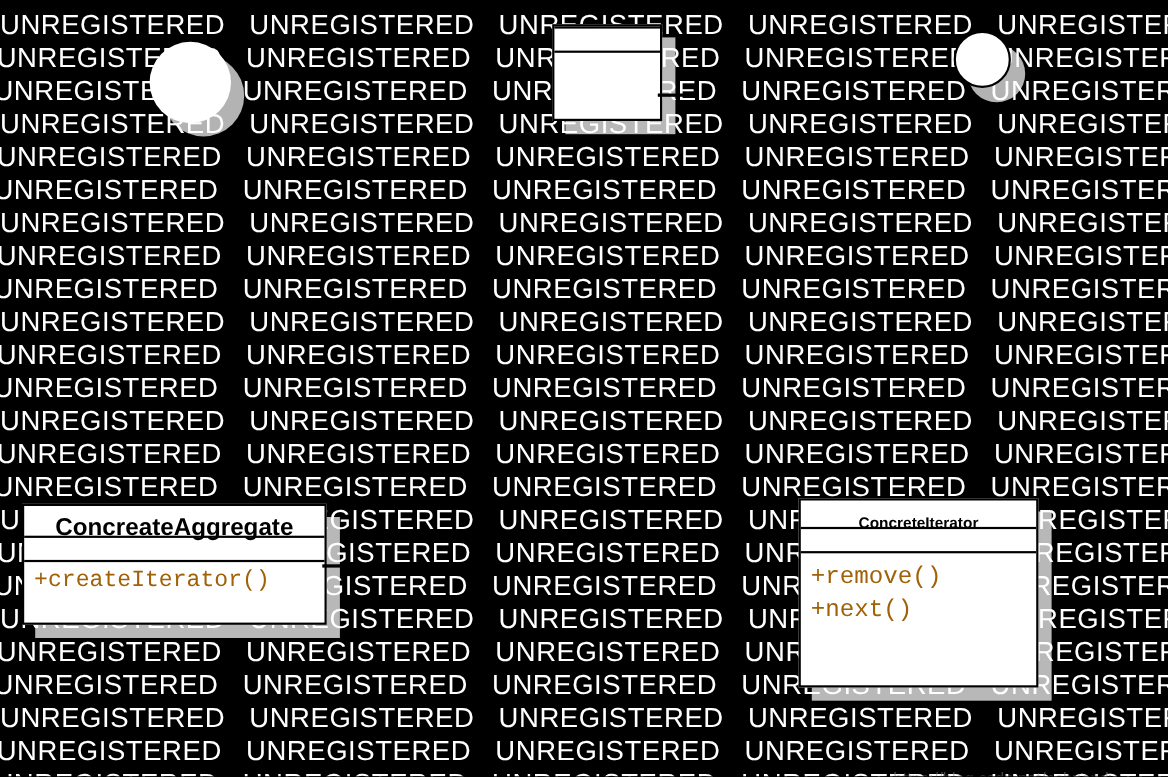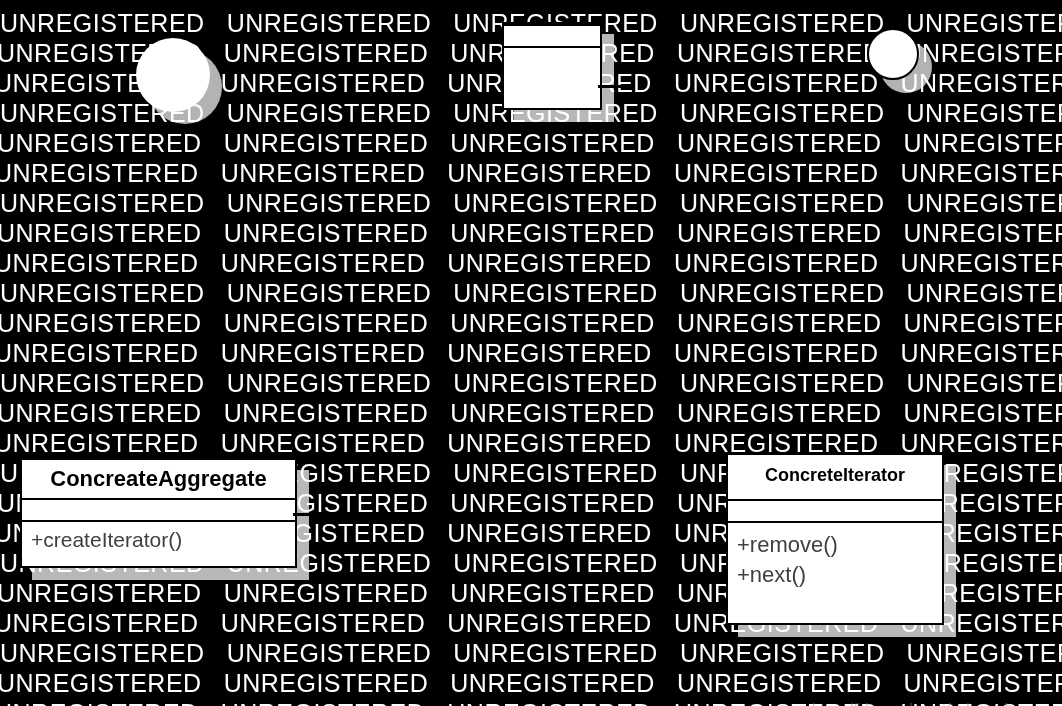--- a/index.html
+++ b/index.html
@@ -45,40 +45,40 @@
     z-index:8;
   }
   .uml-title {
     text-align:center;
     font-weight:bold;
     color:#000;
     font-family:"Liberation Sans", sans-serif;
   }
   .uml-sep { border-top:2px solid #000; }
   .uml-attrs, .uml-ops {
-    color:#404040;
-    font-family:Liberation Sans, sans-serif;
+    color:#a16207;
+    font-family:Liberation Mono, monospace;
   }
   .uml-ops div { white-space:nowrap; }
 
   
   #box-client { left:502px; top:22px; width:100px; height:88px; }
   #box-client .uml-title { font-size:21px; height:40px; line-height:40px; }
   #box-client .uml-attrs { height:22px; }
   #box-client .uml-ops   { height:22px; }
 
   
   #box-aggregate { left:20px; top:458px; width:277px; height:110px; }
-  #box-aggregate .uml-title { font-size:22px; height:38px; line-height:38px; }
+  #box-aggregate .uml-title { font-size:22px; height:27px; line-height:38px; }
   #box-aggregate .uml-attrs { height:22px; }
   #box-aggregate .uml-ops { font-size:21px; padding:6px 0 0 9px; }
 
   
   #box-iterator { left:726px; top:453px; width:218px; height:172px; }
-  #box-iterator .uml-title { font-size:18px; height:44px; line-height:40px;border-radius:11px; }
+  #box-iterator .uml-title { font-size:14px; height:24px; line-height:40px;border-radius:11px; }
   #box-iterator .uml-attrs { height:22px; }
   #box-iterator .uml-ops { font-size:22px; padding:7px 0 0 9px; line-height:30px; }
 
   
   .connector {
     position:absolute;
     background:#000;
     height:3px;
     z-index:9;
   }

